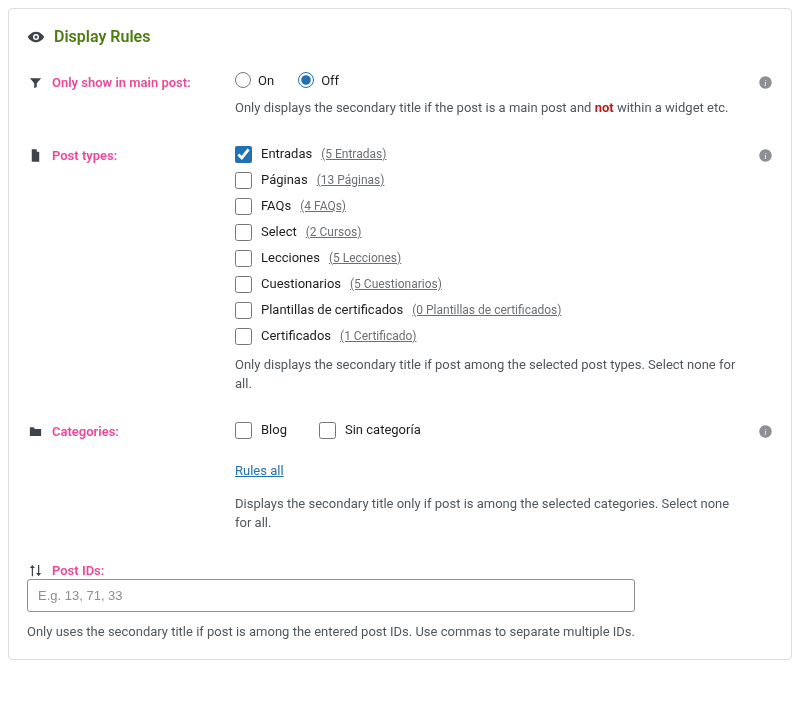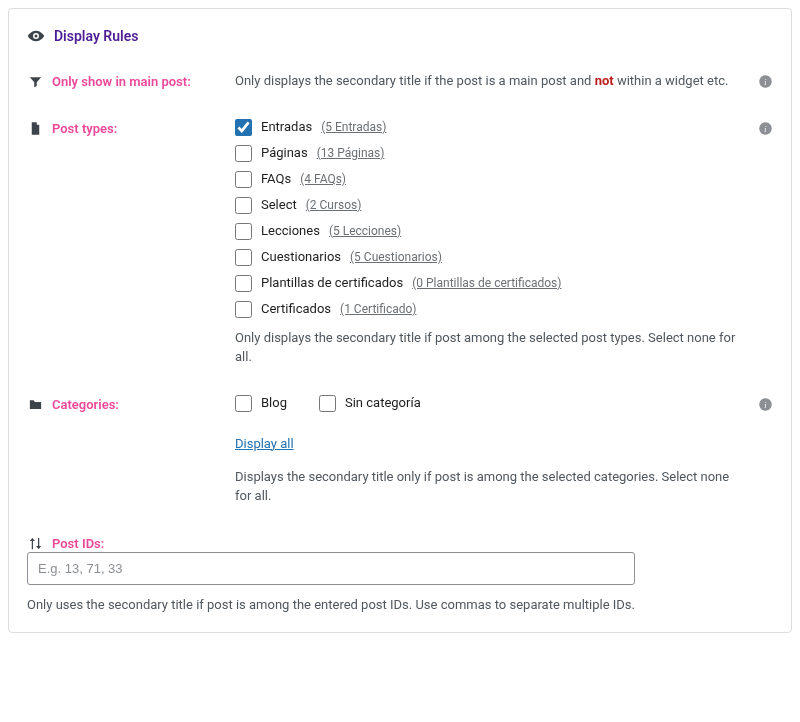--- a/index.html
+++ b/index.html
@@ -17,21 +17,21 @@
       width: 784px;
       padding: 18px 18px 14px 18px;
     }
     .section-header {
       display: flex;
       align-items: center;
       gap: 9px;
       margin-bottom: 26px;
     }
     .section-header .icon { width: 18px; height: 18px; display:flex; align-items:center; justify-content:center; color:#3c434a;}
-    .section-title { font-size: 14px; font-weight: 650; color:#4c1d95; }
+    .section-title { font-size: 16px; font-weight: 650; color:#4d7c0f; }
     .row {
       display: flex;
       align-items: flex-start;
       margin-bottom: 28px;
       position: relative;
     }
     .row:last-child { margin-bottom: 0; }
     .label-col {
       width: 208px;
       display: flex;
@@ -83,20 +83,30 @@
   <div class="row">
     <div class="label-col">
       <span class="icon">
         <svg viewBox="0 0 24 24" width="15" height="15" fill="currentColor">
             <path d="M3 5h18l-7 8v6l-4 2v-8L3 5z"></path>
           </svg>
       </span>
       <span class="label-text">Only show in main post:</span>
     </div>
     <div class="control-col">
+      <div class="radio-group">
+        <label class="radio-item">
+          <input type="radio" name="om" style="">
+          <span>On</span>
+        </label>
+        <label class="radio-item">
+          <input type="radio" name="om" checked="" style="">
+          <span>Off</span>
+        </label>
+      </div>
       <div class="desc">
         <span>Only displays the secondary title if the post is a main post and </span><strong>not</strong><span> within a widget etc.</span>
       </div>
     </div>
     <span class="info-icon">
       <svg viewBox="0 0 24 24" width="15" height="15" fill="currentColor">
           <circle cx="12" cy="12" r="10"></circle>
           <text x="12" y="17" text-anchor="middle" font-size="13" fill="#fff" font-family="serif" font-style="italic">i</text>
         </svg>
     </span>
@@ -177,21 +187,21 @@
       <div class="cat-row" id="cat-list">
           <label class="checkbox-item">
             <input type="checkbox" style="">
             <span>Blog</span>
           </label>
           <label class="checkbox-item">
             <input type="checkbox" style="">
             <span>Sin categoría</span>
           </label>
         </div>
-      <a class="link">Display all</a>
+      <a class="link">Rules all</a>
       <div class="desc">Displays the secondary title only if post is among the selected categories. Select none for all.</div>
     </div>
     <span class="info-icon">
       <svg viewBox="0 0 24 24" width="15" height="15" fill="currentColor">
           <circle cx="12" cy="12" r="10"></circle>
           <text x="12" y="17" text-anchor="middle" font-size="13" fill="#fff" font-family="serif" font-style="italic">i</text>
         </svg>
     </span>
   </div>
 

